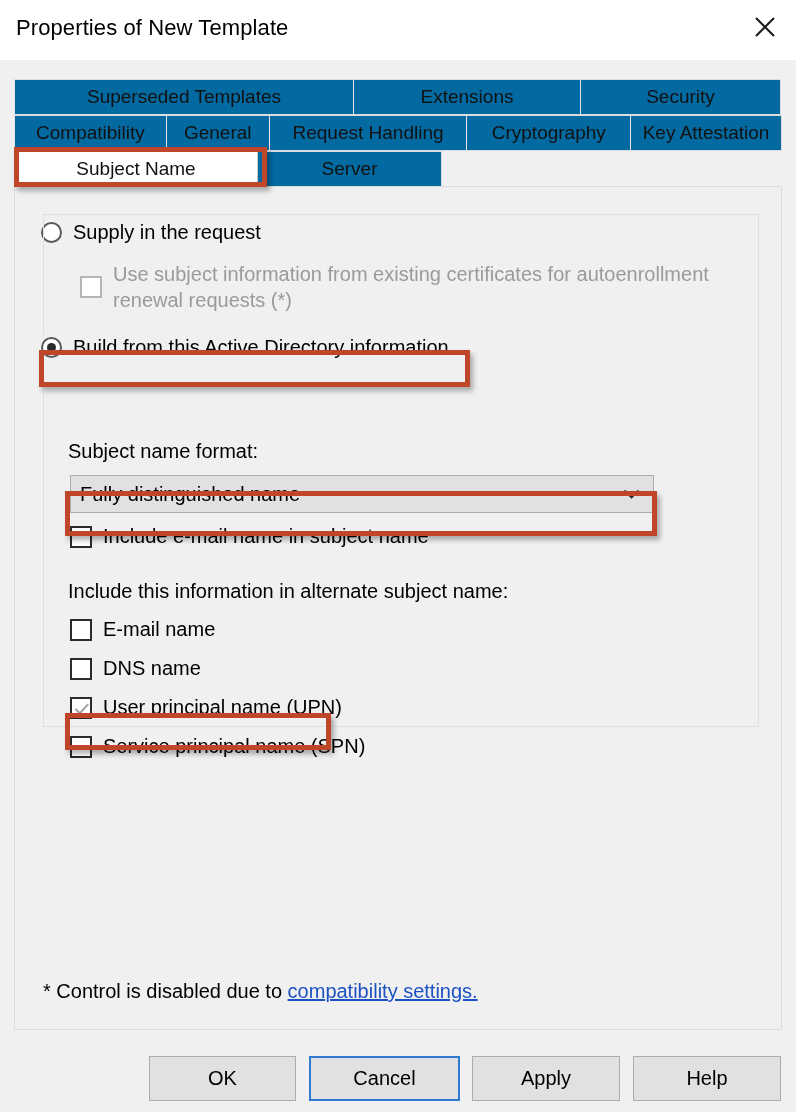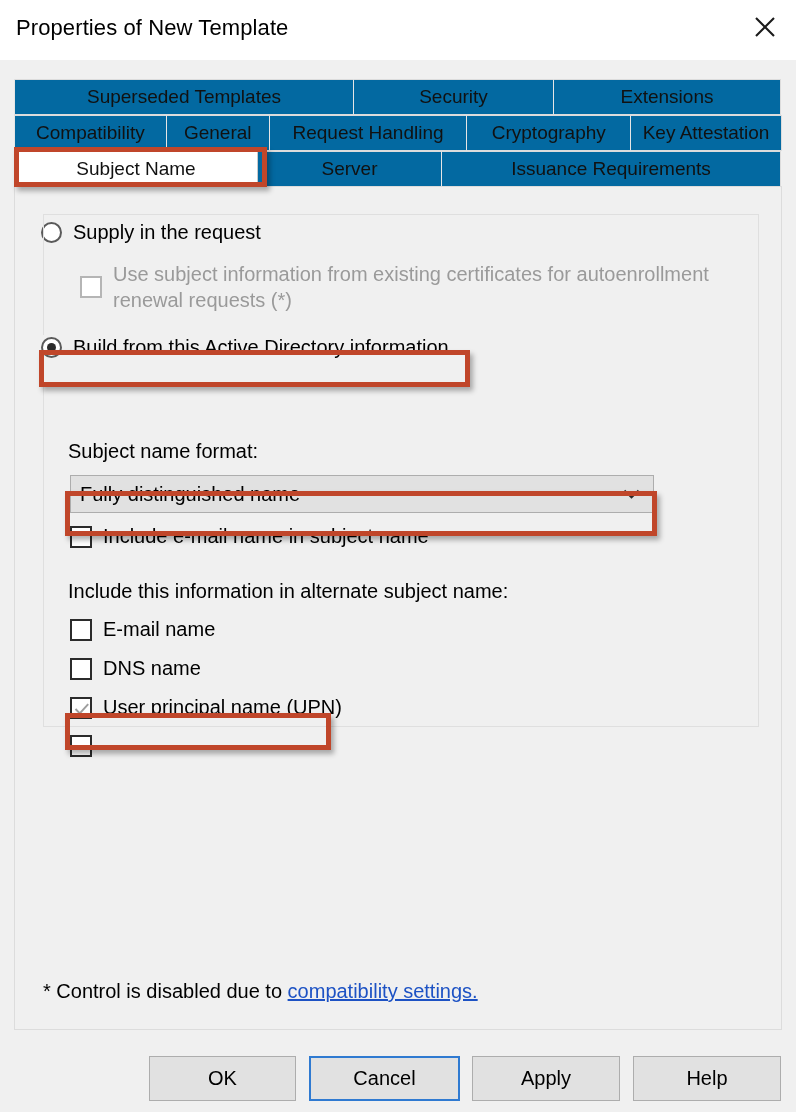--- a/index.html
+++ b/index.html
@@ -277,25 +277,25 @@
 <div class="dialog-body">
 
   <div class="tabctl">
 
     <div class="tabstrip">
 
       <div class="tabrow r0">
         <div class="tab" style="width:340px">
           <span>Superseded Templates</span>
         </div>
+        <div class="tab" style="width:228px">
+          <span>Extensions</span>
+        </div>
         <div class="tab" style="width:201px">
           <span>Security</span>
-        </div>
-        <div class="tab" style="width:228px">
-          <span>Extensions</span>
         </div>
       </div>
 
       <div class="tabrow r1">
         <div class="tab" style="width:153px">
           <span>Compatibility</span>
         </div>
         <div class="tab" style="width:104px">
           <span>General</span>
         </div>
@@ -309,23 +309,20 @@
           <span>Key Attestation</span>
         </div>
       </div>
 
       <div class="tabrow r2">
         <div class="tab selected" style="width:244px">
           <span>Subject Name</span>
         </div>
         <div class="tab" style="width:185px">
           <span>Server</span>
-        </div>
-        <div class="tab" style="width:340px">
-          <span>Issuance Requirements</span>
         </div>
       </div>
     </div>
 
     <div class="tabpage">
 
       <div class="radio-row" style="left:26px; top:33px;">
         <span class="radio"></span>
         <span class="radio-label">Supply in the request</span>
       </div>
@@ -375,20 +372,21 @@
         <span class="chk">
           <svg width="18" height="18" viewBox="0 0 18 18">
             <path d="M2.5 9 L6.8 13.4 L15.2 4.2" stroke="#9e9e9e" stroke-width="2" fill="none"></path>
           </svg>
         </span>
         <span class="chk-label">User principal name (UPN)</span>
       </div>
 
       <div class="chk-row" style="left:55px; top:548px;">
         <span class="chk"></span>
+        <span class="chk-label">Service principal name (SPN)</span>
       </div>
 
       <div class="footnote">
         <span>* Control is disabled due to </span><a href="#">compatibility settings.</a>
       </div>
 
     </div>
   </div>
 
   <div class="btnrow">

